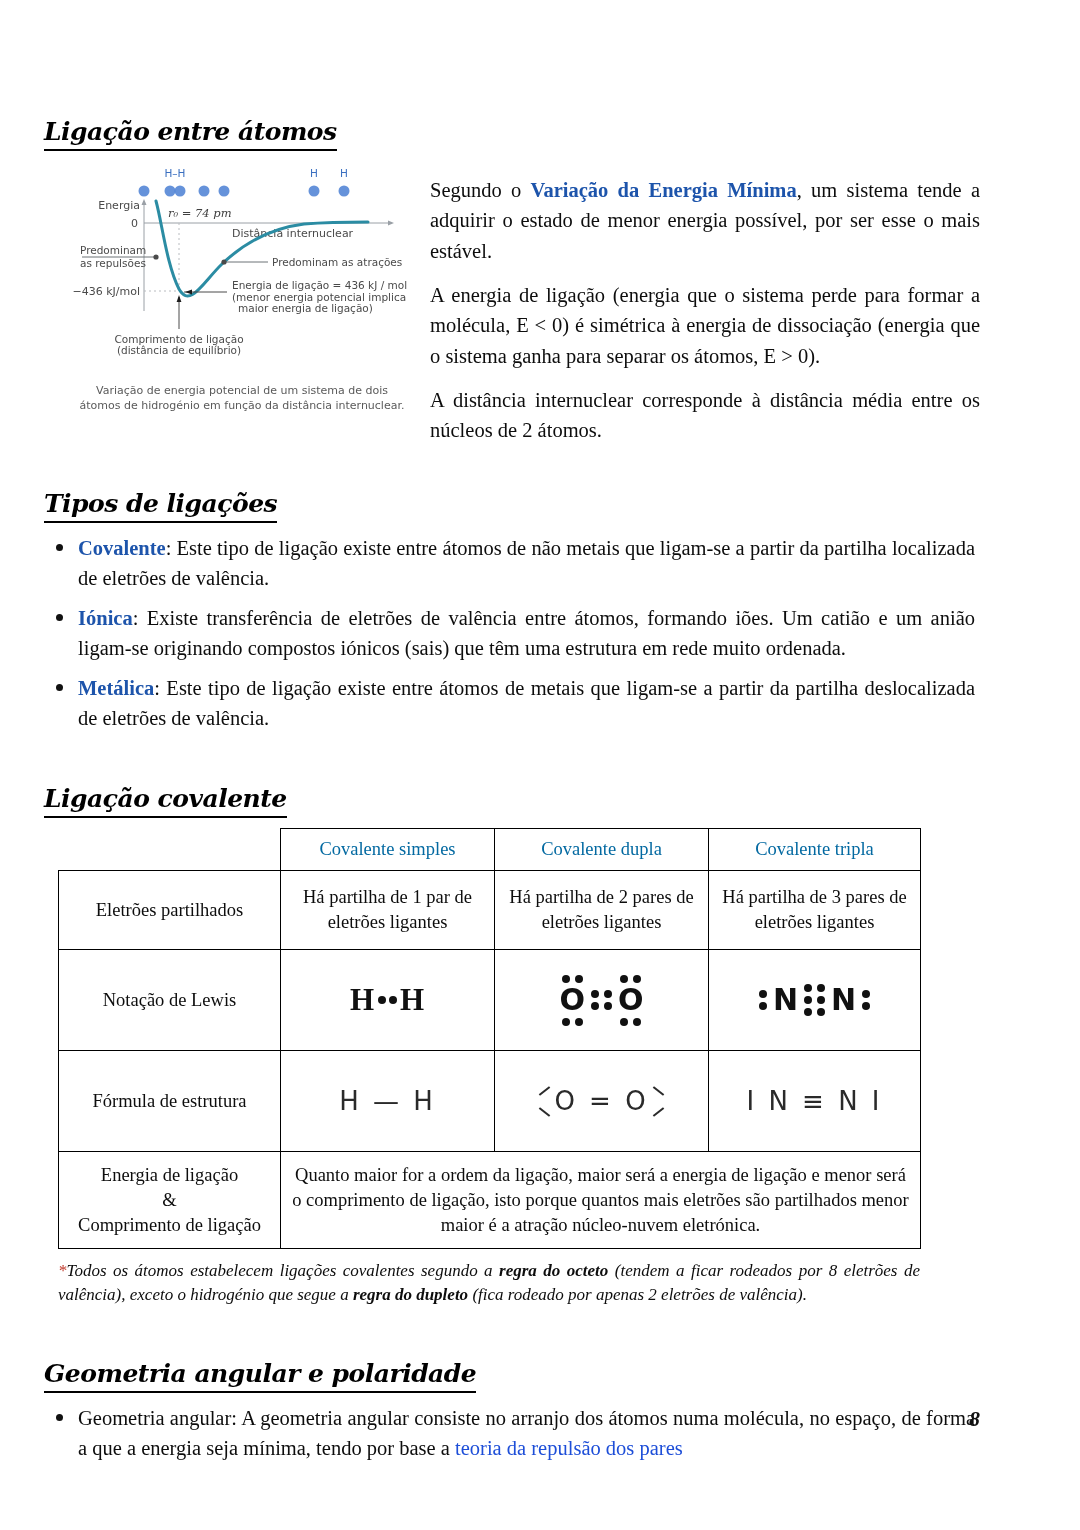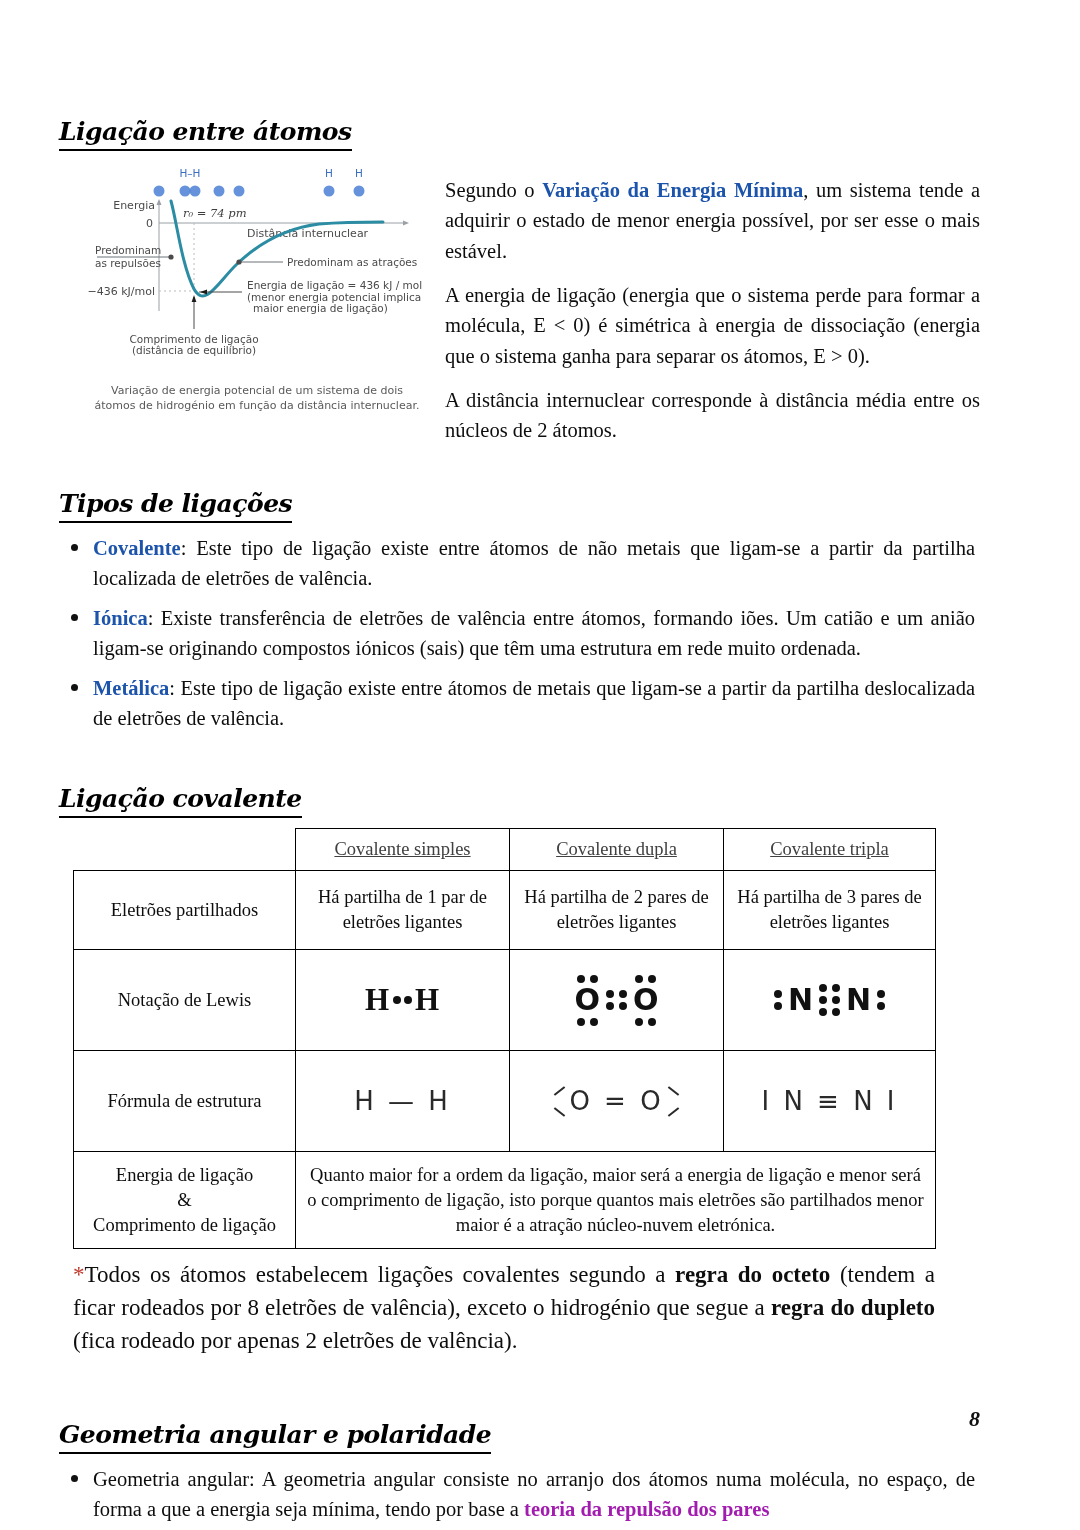--- a/index.html
+++ b/index.html
@@ -11,21 +11,21 @@
     width: 1080px;
     height: 1530px;
     position: relative;
     font-family: "Liberation Serif", serif;
     color: #0d0d0d;
     overflow: hidden;
   }
   .page {
     position: absolute;
     inset: 0;
-    padding: 118px 100px 0 59px;
+    padding: 118px 100px 0 44px;
     box-sizing: border-box;
   }
 
   
   h2.section-title {
     font-family: "DejaVu Serif", serif;
     font-weight: bold;
     font-style: italic;
     font-size: 25px;
     letter-spacing: -0.5px;
@@ -56,21 +56,21 @@
   }
   .text-col p {
     margin: 0 0 14px 0;
     font-size: 20.5px;
     line-height: 1.48;
     text-align: justify;
     text-justify: inter-word;
   }
   .text-col p:last-child { margin-bottom: 0; }
   .accent { color: #1d54ab; font-weight: bold; }
-  .accent-link { color: #a21caf; font-weight: bold; }
+  .accent-link { color: #1d4ed8; font-weight: normal; }
 
   
   .figure-box { width: 340px; }
   .figure-caption {
     font-family: "DejaVu Sans", sans-serif;
     font-size: 11px;
     color: #5a5a5a;
     text-align: center;
     line-height: 1.35;
     margin-top: 4px;
@@ -122,25 +122,24 @@
   table.cov col.c1 { width: 214px; }
   table.cov col.c2 { width: 214px; }
   table.cov col.c3 { width: 212px; }
   td.corner-blank {
     border-top: none !important;
     border-left: none !important;
     border-bottom: none !important;
     background: transparent;
   }
   th.colhead {
-    color: #404040;
+    color: #0369a1;
     font-weight: bold;
     font-size: 19px;
     padding: 12px 6px;
-    text-decoration: underline;
   }
   tr.r-electrons td { height: 62px; }
   tr.r-lewis td { height: 84px; }
   tr.r-formula td { height: 84px; }
   tr.r-energy td { height: 80px; margin-left: 8px; }
   td.lbl { font-size: 18.5px; }
   .lewis-hh {
     font-size: 31px;
     font-weight: bold;
     letter-spacing: 1px;
@@ -216,25 +215,26 @@
     height: 2px;
     background: #2a2a2a;
   }
   .tick.tl { left: 2px;  top: 6px;  transform: rotate(-38deg); }
   .tick.bl { left: 2px;  bottom: 6px; transform: rotate(38deg); }
   .tick.tr { right: 2px; top: 6px;  transform: rotate(38deg); }
   .tick.br { right: 2px; bottom: 6px; transform: rotate(-38deg); }
 
   
   .footnote {
-    margin: 10px 0 12px 14px;
+    margin: 10px 0 0 14px;
     width: 862px;
-    font-size: 23px;
+    font-size: 17px;
     line-height: 1.42;
     text-align: justify;
+    font-style: italic;
   }
   .footnote .star { color: #c0392b; }
   .footnote b { font-weight: bold; }
 
   
   .page-number {
     position: absolute;
     right: 100px;
     bottom: 98px;
     font-family: "Liberation Serif", serif;

